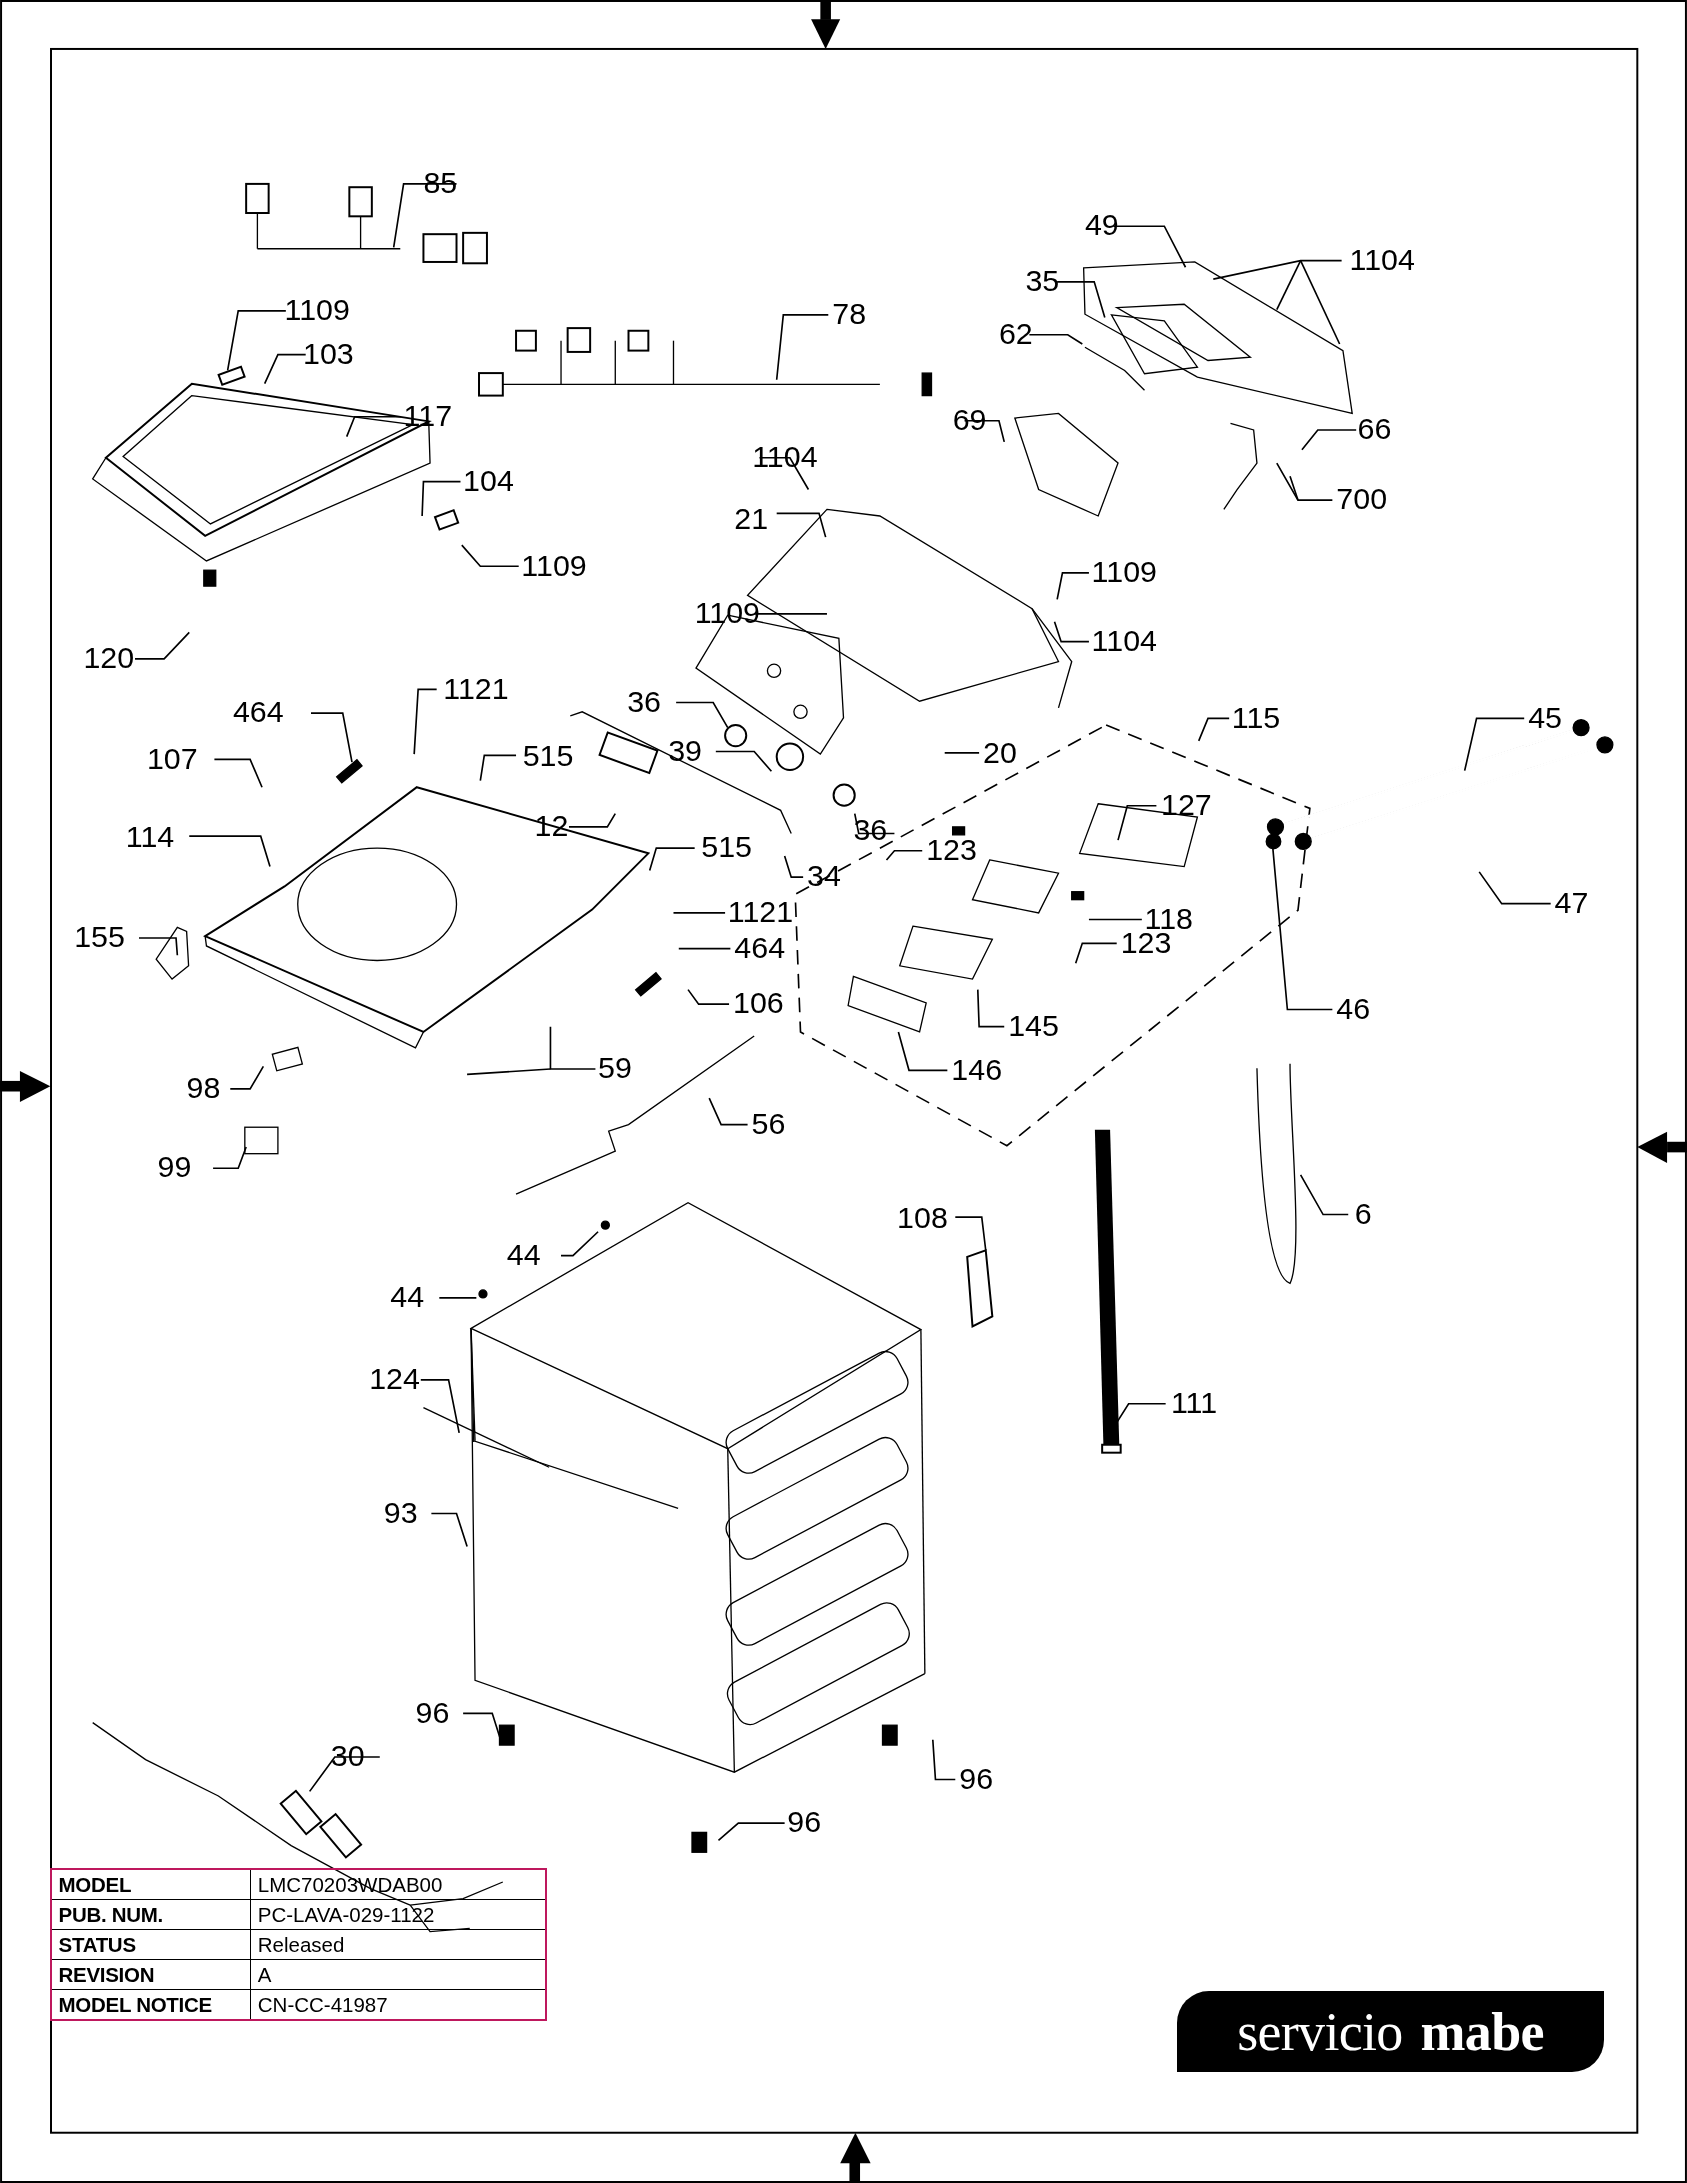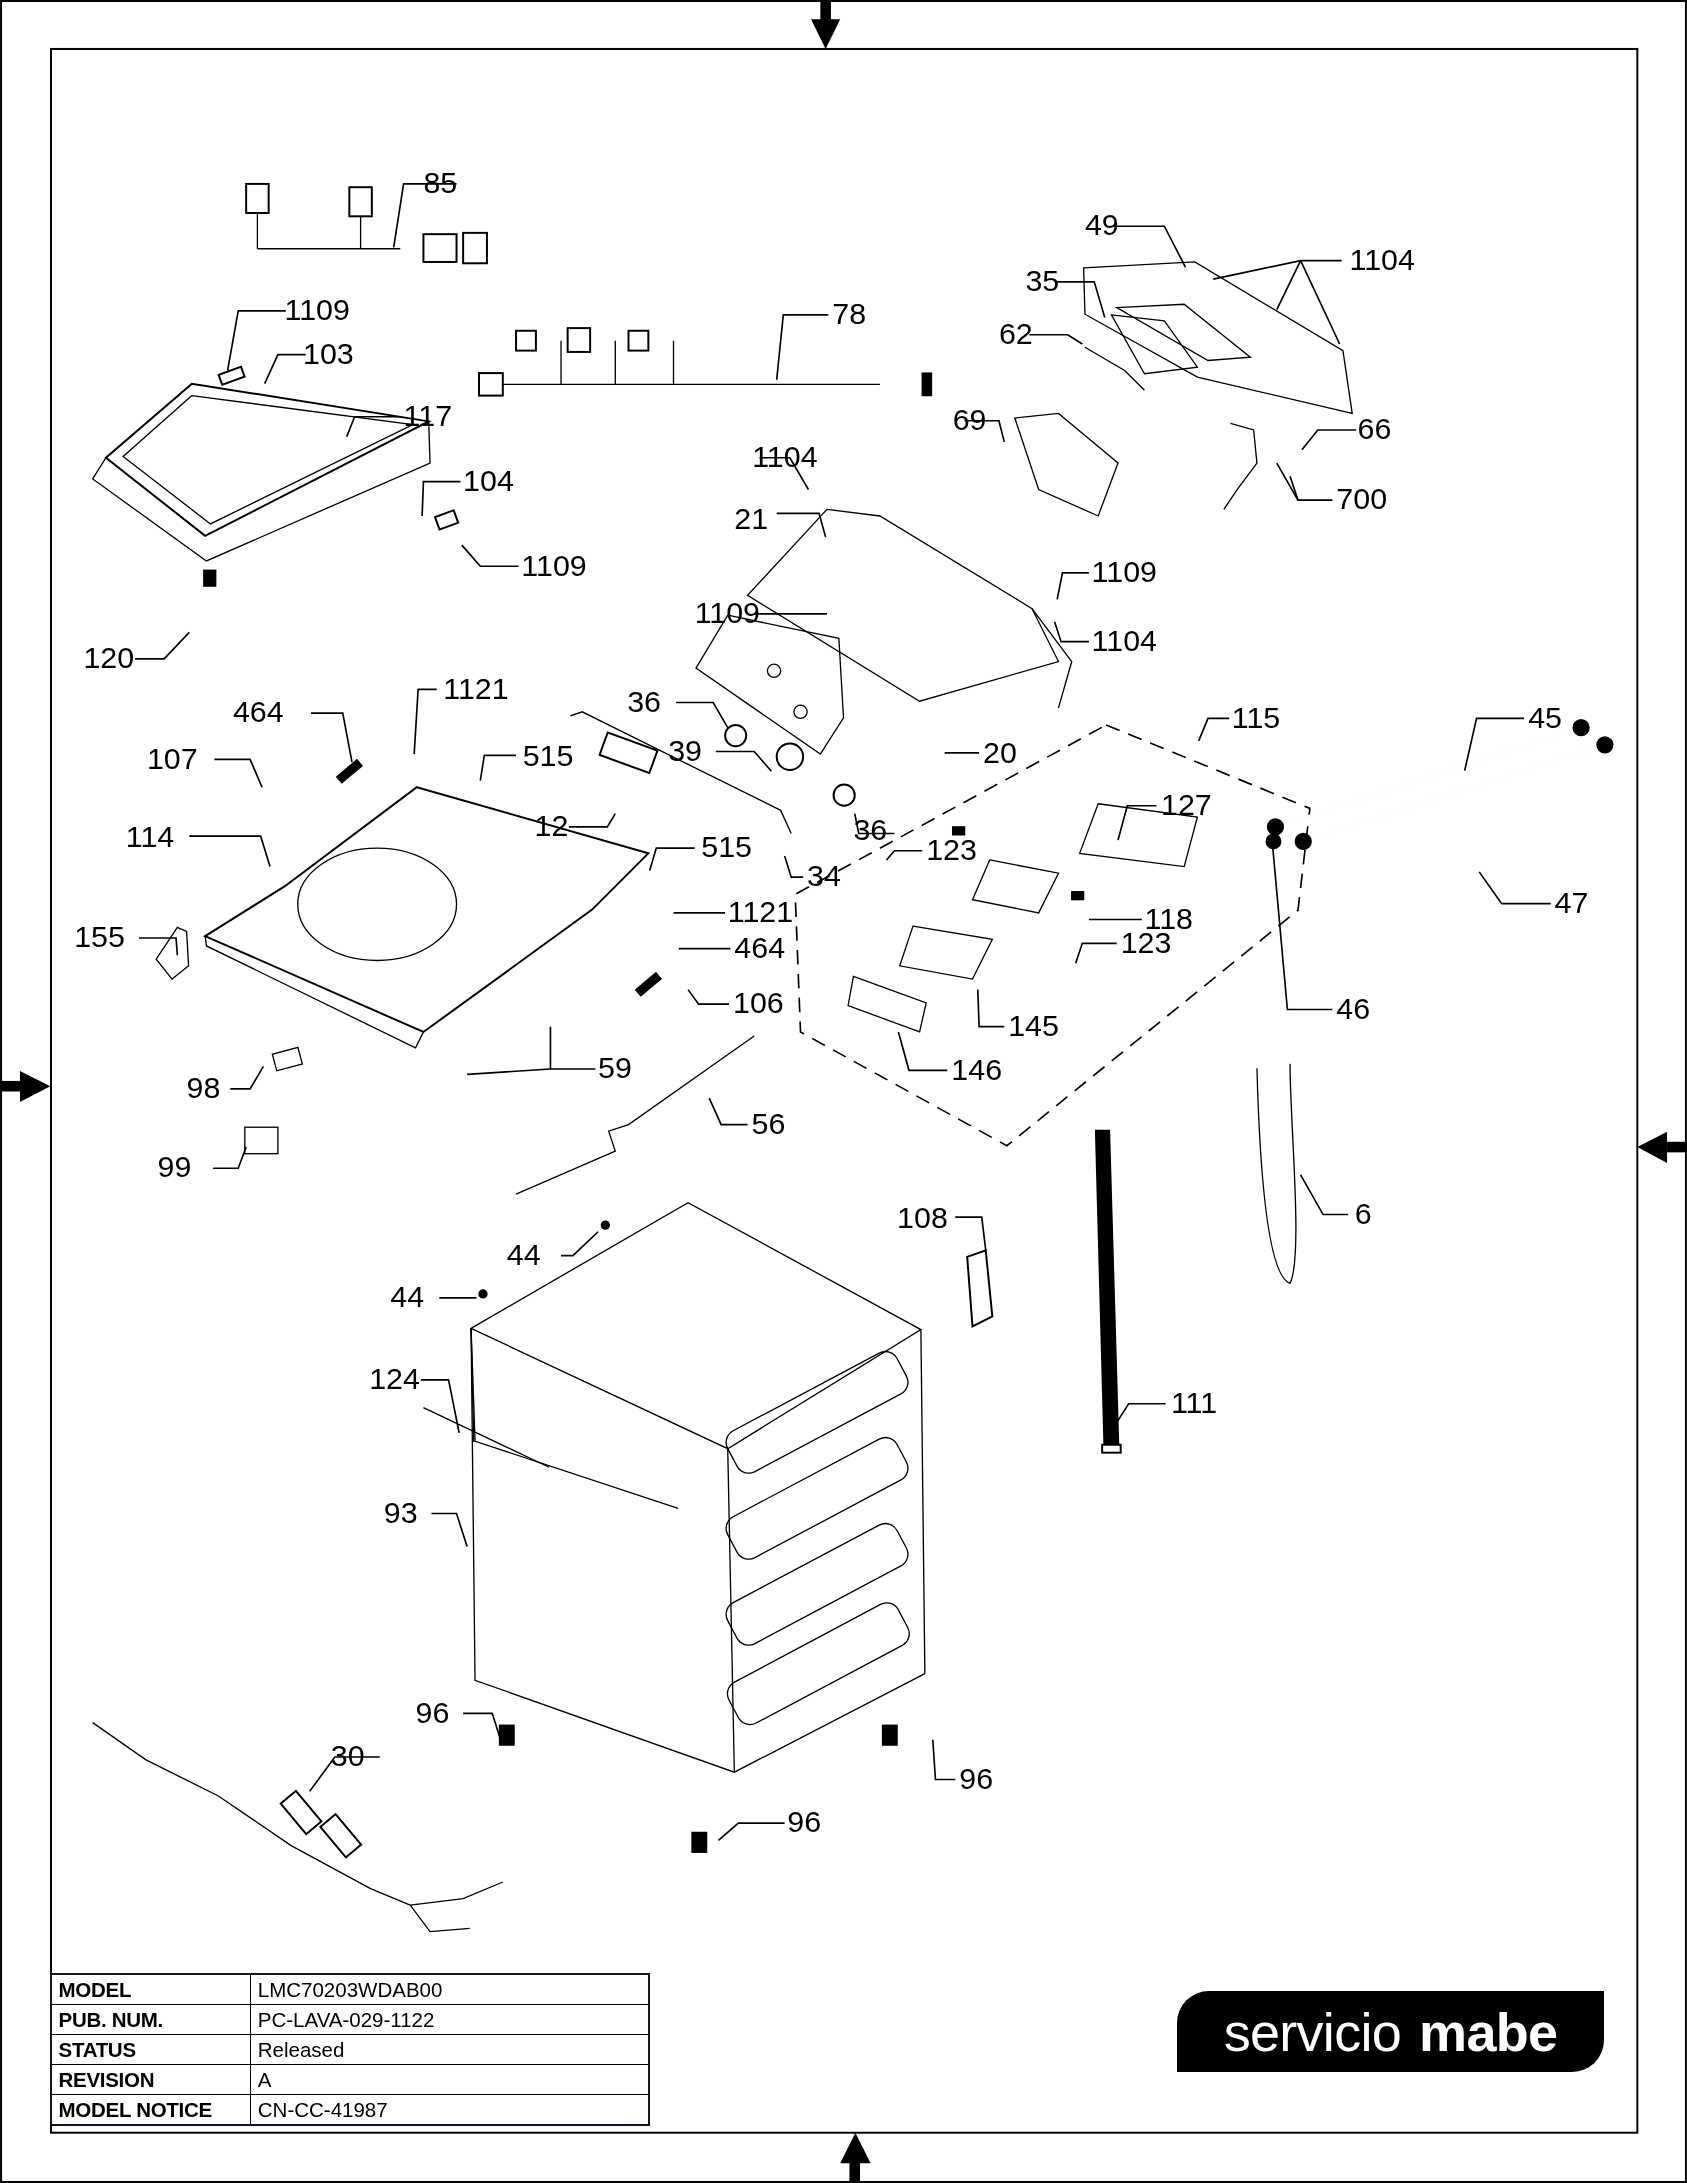--- a/index.html
+++ b/index.html
@@ -4,24 +4,24 @@
 <style>
   html, body { margin: 0; padding: 0; background: #ffffff; }
   body { width: 1687px; height: 2183px; position: relative; overflow: hidden; font-family: "Liberation Sans", sans-serif; }
   #diagram { position: absolute; left: 0; top: 0; width: 1687px; height: 2183px; }
   .callout-text { font-family: "Liberation Sans", sans-serif; font-size: 46px; fill: #000; }
   .lead { stroke: #000; stroke-width: 2.5; fill: none; }
   .part { stroke: #000; stroke-width: 3; fill: #fff; }
   .part-thin { stroke: #000; stroke-width: 2; fill: none; }
   .part-dark { stroke: #000; stroke-width: 2; fill: #000; }
   .dash { stroke: #000; stroke-width: 2.5; fill: none; stroke-dasharray: 22 14; }
-  .title-block { position: absolute; left: 50px; top: 1973px; width: 600px; border-collapse: collapse; border: 2px solid #0f172a; }
+  .title-block { position: absolute; left: 50px; top: 1868px; width: 497px; border-collapse: collapse; border: 2px solid #be185d; }
   .title-block td { border: 1.3px solid #000; height: 29px; padding: 0 6.6px; font-size: 20.5px; color: #000; white-space: nowrap; }
   .title-block td.k { font-weight: bold; width: 185px; letter-spacing: -0.3px; }
-  .logo { position: absolute; left: 1177px; top: 1991px; width: 427px; height: 81px; background: #000; border-radius: 32px 0 32px 0; color: #fff; display: flex; align-items: center; justify-content: center; font-size: 54px; letter-spacing: -0.7px; }
+  .logo { position: absolute; left: 1177px; top: 1991px; width: 427px; height: 81px; background: #000; border-radius: 32px 0 32px 0; color: #fff; display: flex; align-items: center; justify-content: center; font-size: 54px; letter-spacing: -0.7px; font-family: Liberation Serif, serif; }
   .logo .light { font-weight: normal; }
   .logo .bold { font-weight: bold; margin-left: 18px; }
 </style>
 </head>
 <body>
 
 <svg id="diagram" viewBox="0 0 2550 3300" xmlns="http://www.w3.org/2000/svg">
 
   <g>
     <rect x="1.5" y="1.5" width="2547" height="3297" fill="none" stroke="#000" stroke-width="3"></rect>

